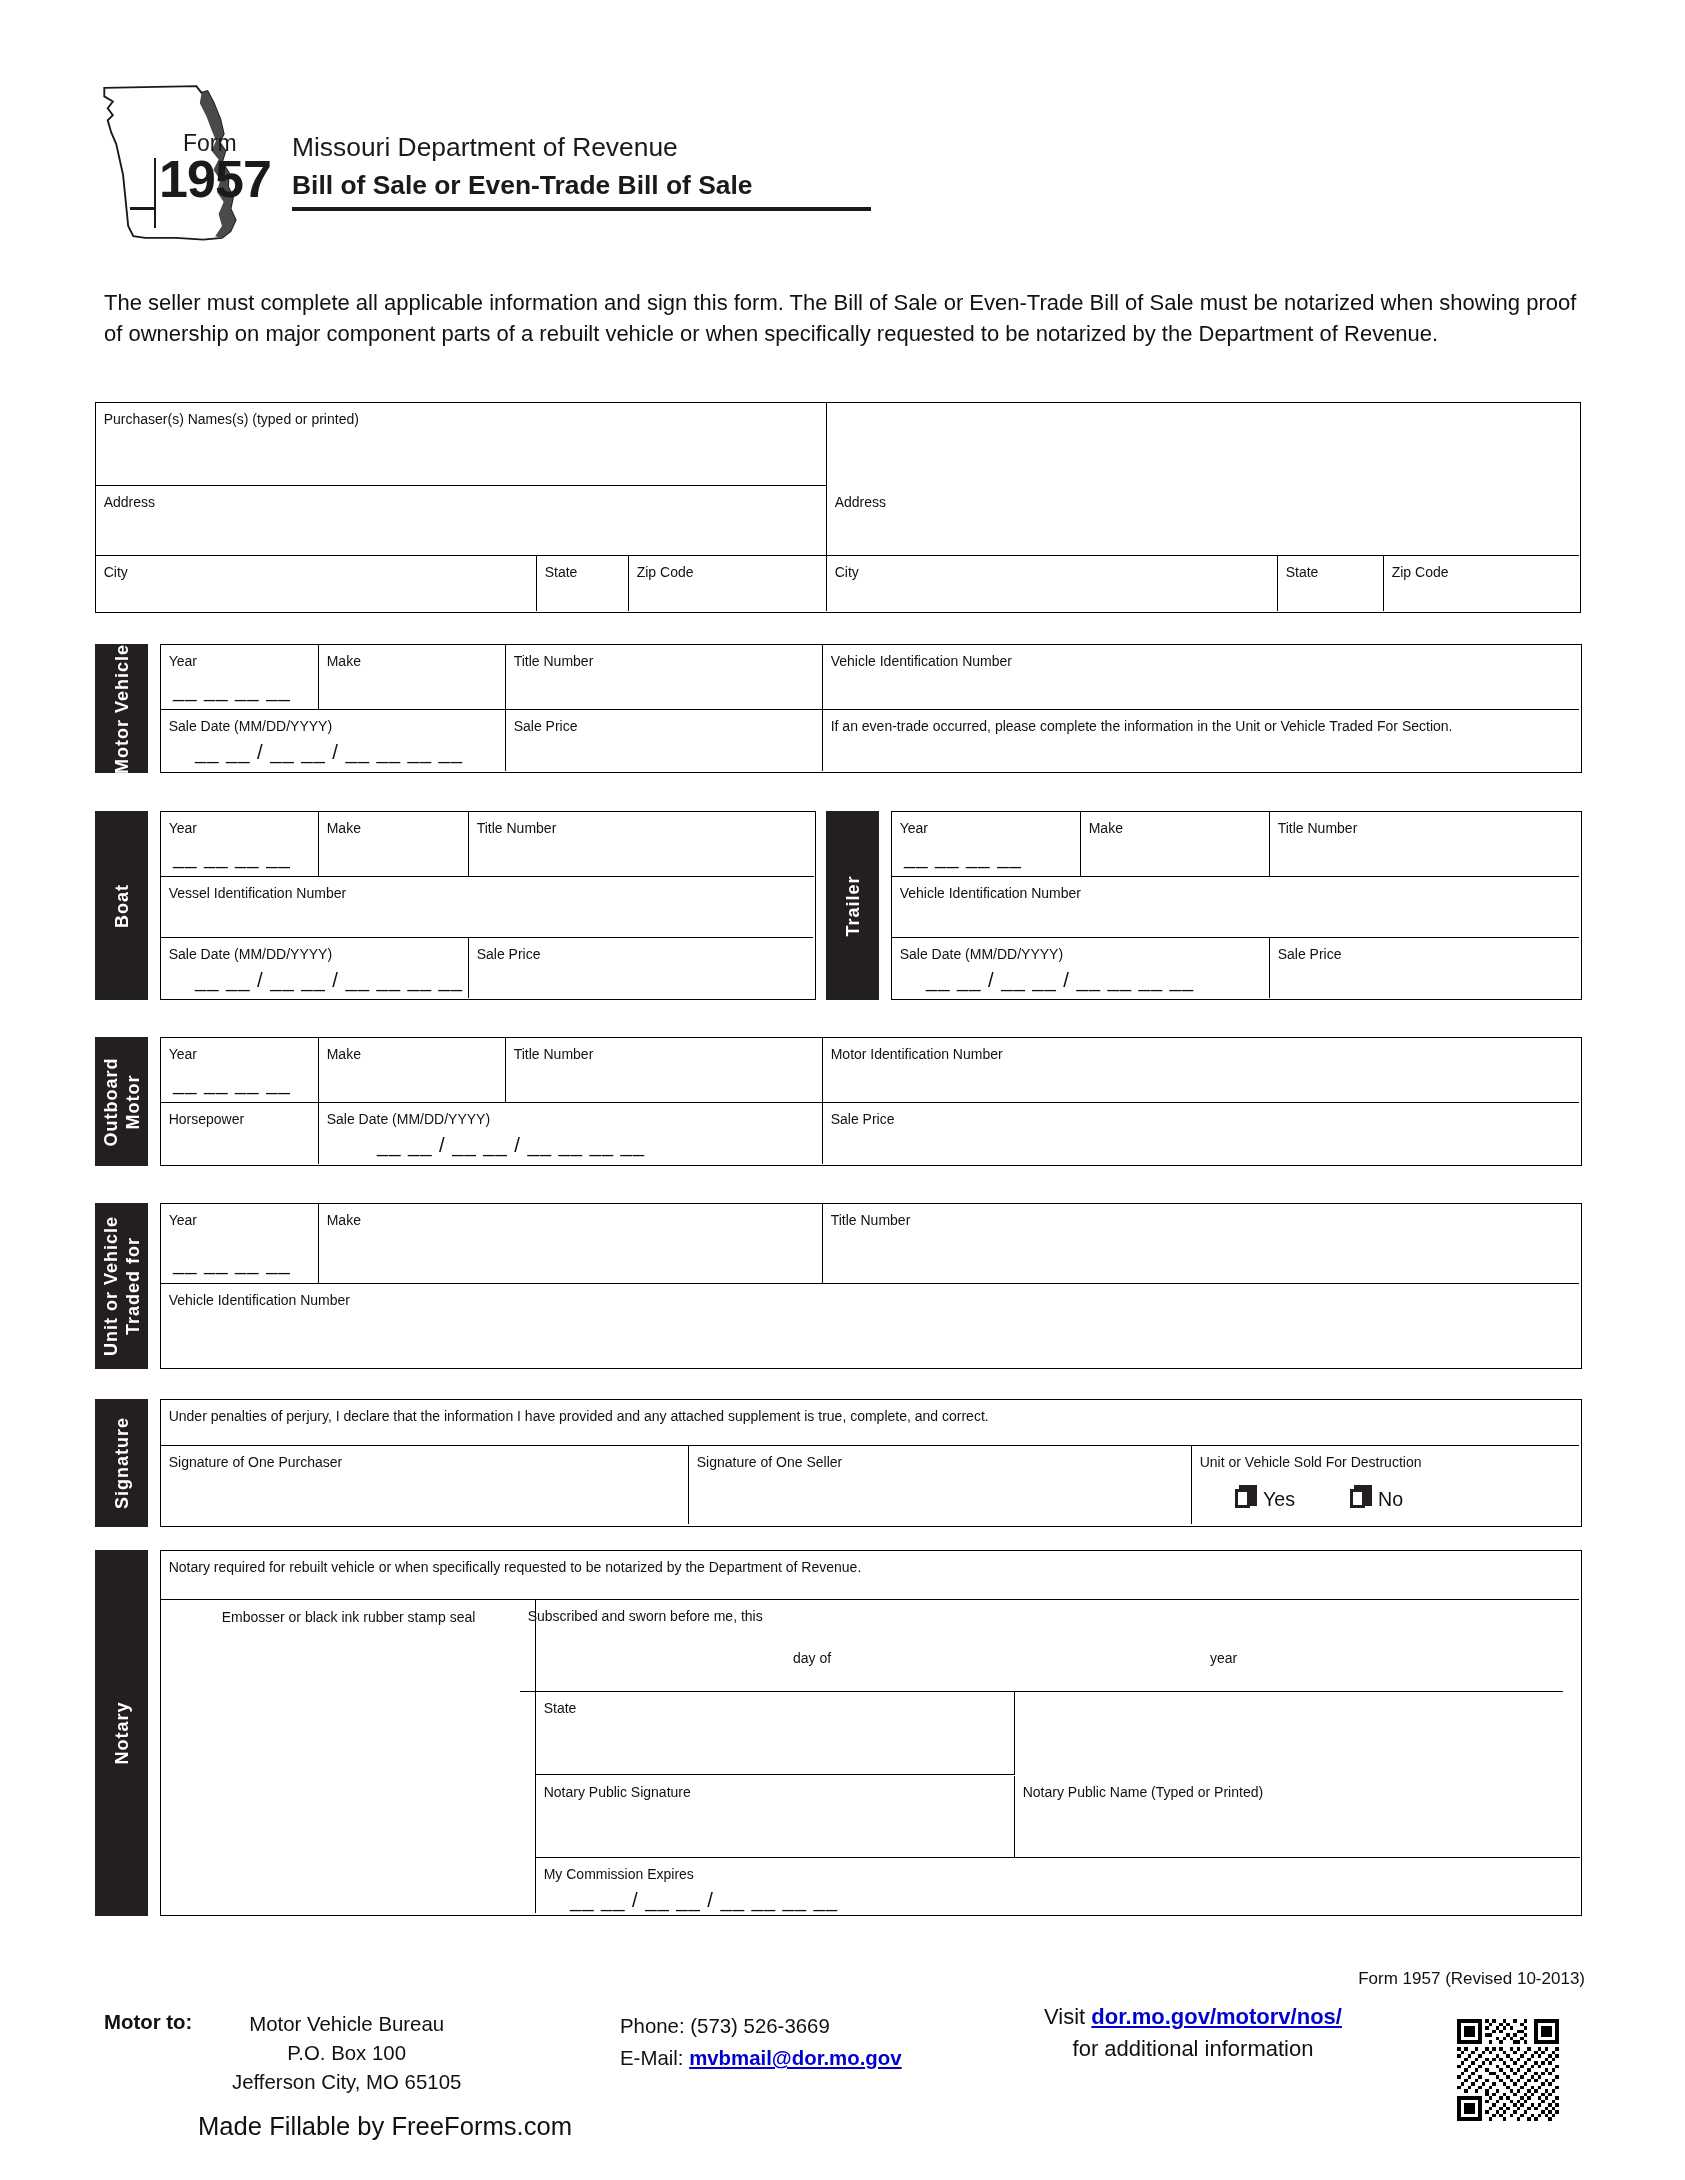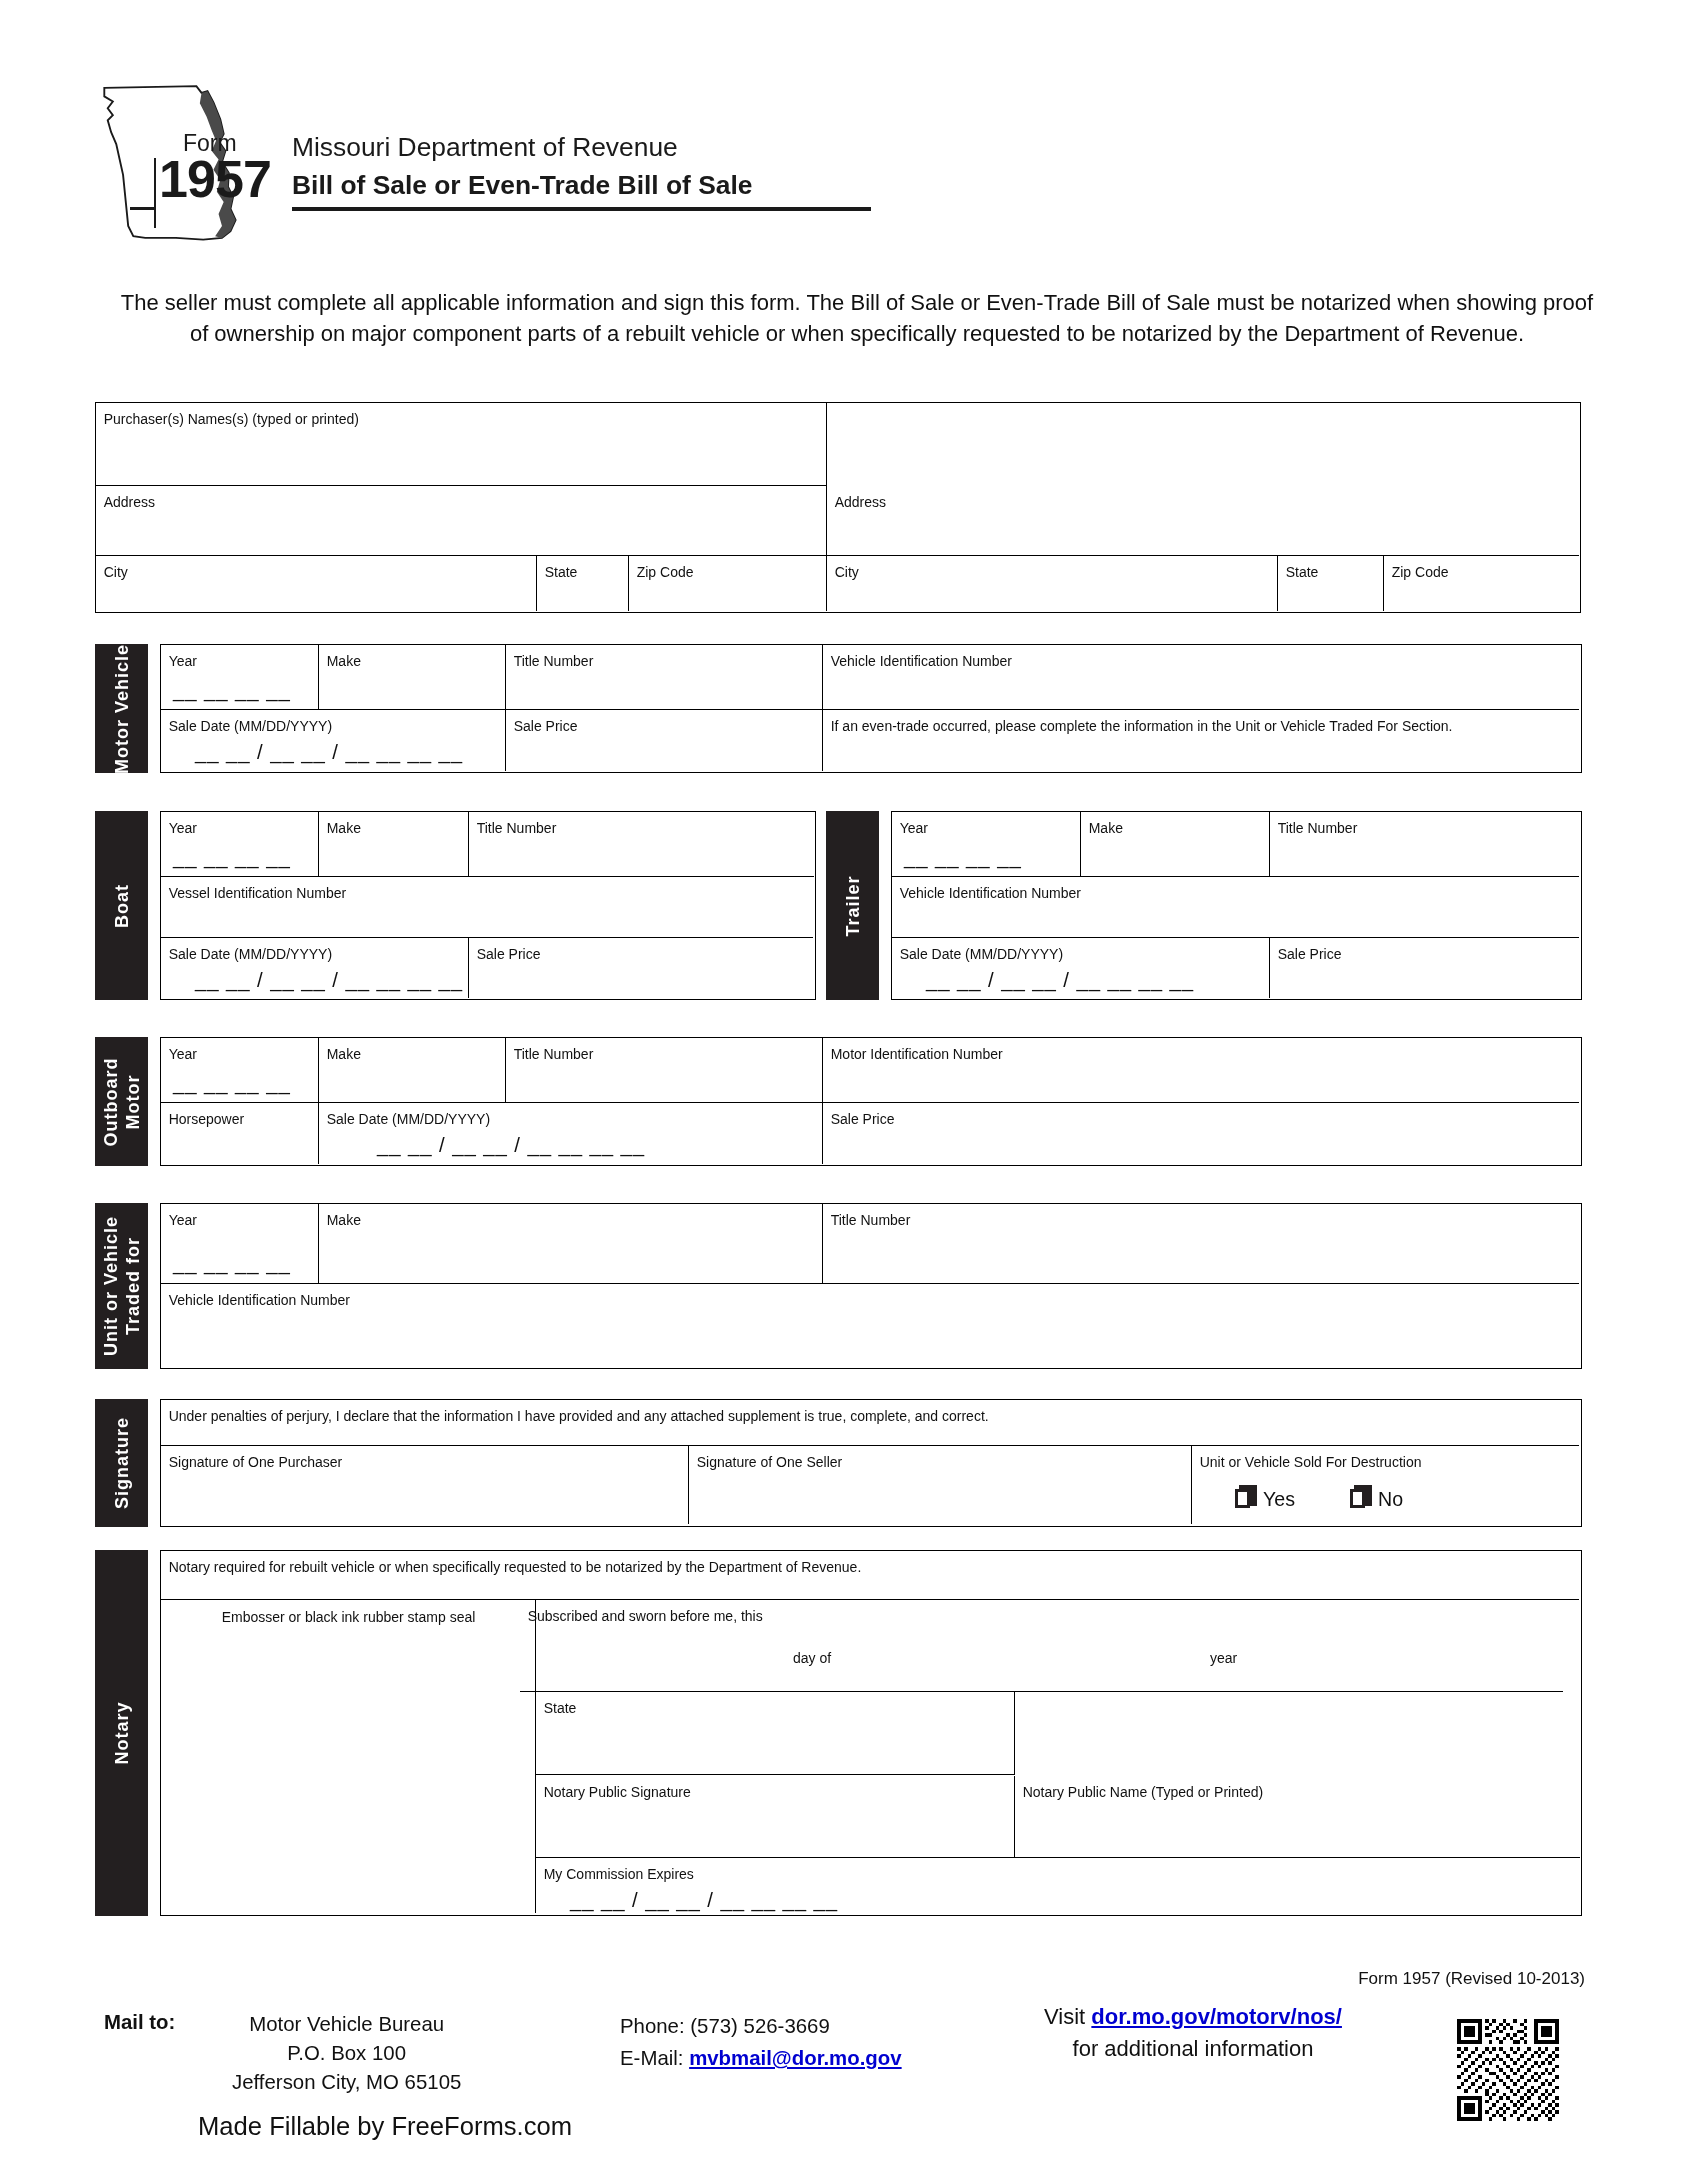--- a/index.html
+++ b/index.html
@@ -93,27 +93,26 @@
     left: 198px;
     top: 126px;
     width: 579px;
     height: 4.3px;
     background: #1a1a1a;
   }
 
   
   .instructions {
     position: absolute;
-    left: 116px;
+    left: 104px;
     top: 287px;
     width: 1482px;
     font-size: 22px;
     line-height: 31px;
     color: #111;
-    text-align: center;
   }
   .tbl {
     position: absolute;
     box-sizing: border-box;
     border: 1.7px solid #000;
     background: #fff;
   }
   .cell {
     position: absolute;
     box-sizing: border-box;
@@ -498,21 +497,21 @@
     </div>
 
     <div class="cell" style="left:375px; top:307px; width:1043px; height:56px;">
       <div class="cell-label">My Commission Expires</div>
       <div class="blanks" style="left:34px; top:31px;">__ __ / __ __ / __ __ __ __</div>
     </div>
   </div>
 
   <div class="form-rev">Form 1957 (Revised 10-2013)</div>
 
-  <div class="mailto-label">Mail to:</div>
+  <div class="mailto-label">Motor to:</div>
   <div class="mailto-lines">
     <div>Motor Vehicle Bureau</div>
     <div>P.O. Box 100</div>
     <div>Jefferson City, MO 65105</div>
   </div>
 
   <div class="phone-block">
     <div>
       <b>Phone:</b>
       <span>(573) 526-3669</span>

